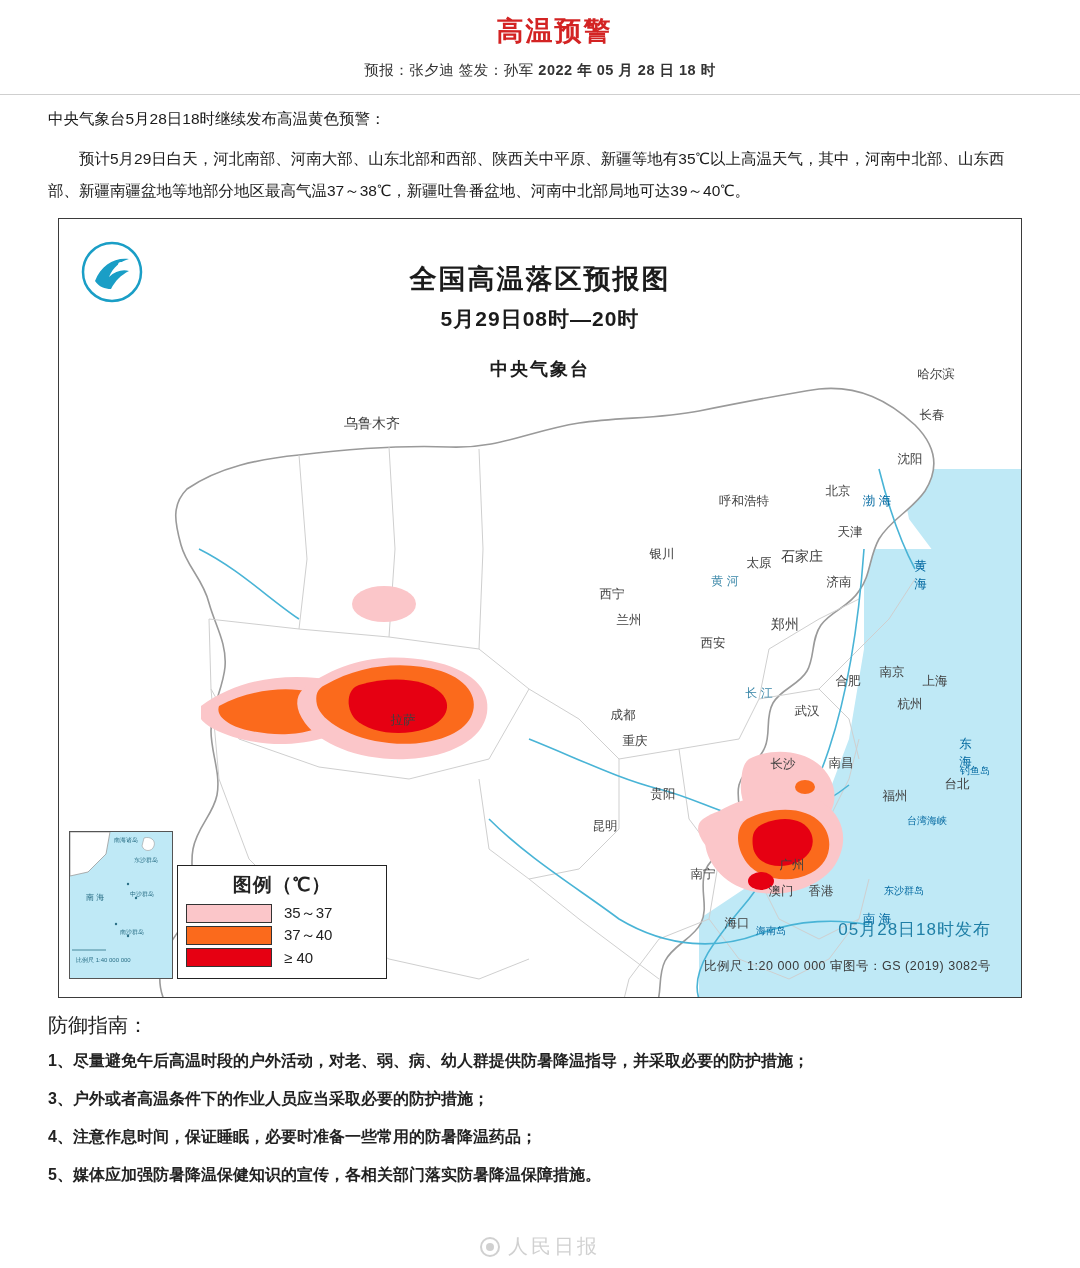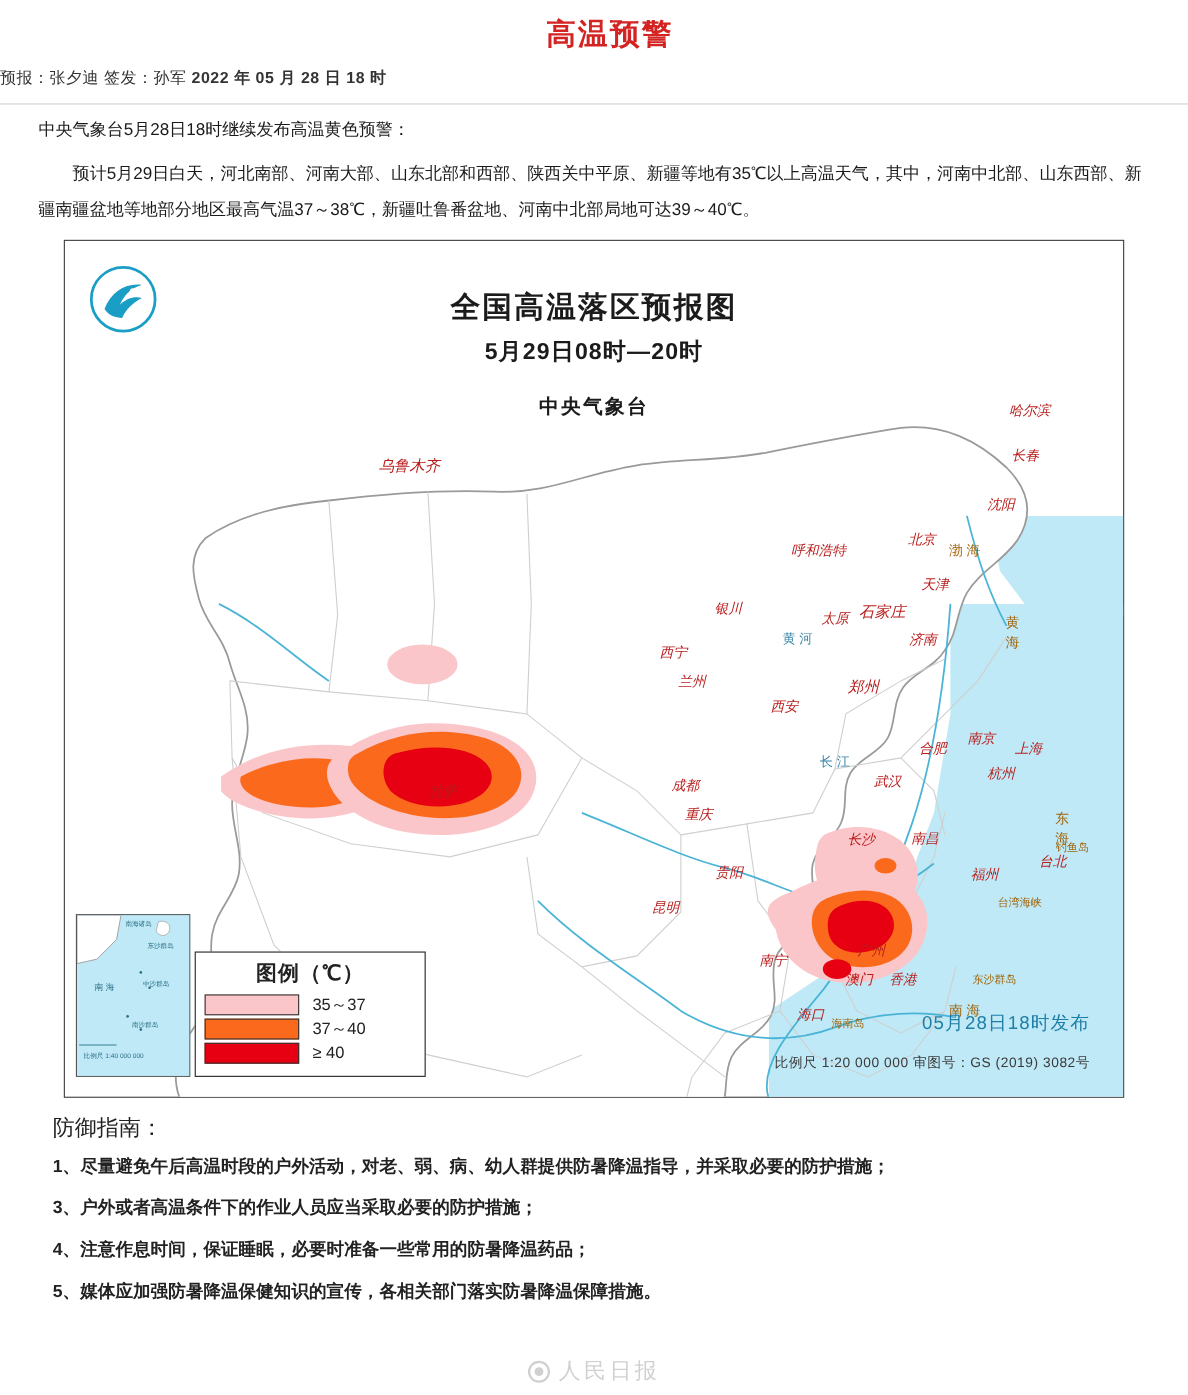--- a/index.html
+++ b/index.html
@@ -22,37 +22,37 @@
     text-align: center;
     color: #d32323;
     font-size: 27px;
     font-weight: bold;
     letter-spacing: 2px;
     padding-top: 14px;
     line-height: 1.3;
     padding-left: 29px;
   }
   .byline {
-    text-align: left;
+    text-align: center;
     font-size: 14.5px;
     color: #333;
     margin-top: 12px;
     letter-spacing: 0.5px;
   }
   .byline .dt { font-weight: bold; }
   .hr {
     margin: 14px 0 0 0;
     border: 0;
     border-top: 1px solid #cfcfcf;
   }
   .body-text {
     font-size: 15.5px;
     line-height: 2.05;
     color: #1a1a1a;
-    padding: 0 35px;
+    padding: 0 48px;
   }
   .body-text p { margin: 8px 0; }
   .p-indent { text-indent: 2em; }
   .map-wrap {
     margin: 12px auto 0 auto;
     width: 964px;
     height: 780px;
     border: 1px solid #3b3b3b;
     background: #ffffff;
     position: relative;
@@ -130,30 +130,29 @@
     position: absolute;
     right: 30px;
     bottom: 22px;
     font-size: 12.5px;
     color: #3a3a3a;
     letter-spacing: 0.5px;
   }
   .city {
     position: absolute;
     font-size: 12.5px;
-    color: #b91c1c;
+    color: #404040;
     white-space: nowrap;
     transform: translate(-50%, -50%);
-    font-style: italic;
   }
   .city.big { font-size: 14px; }
   .sea-label {
     position: absolute;
     font-size: 12.5px;
-    color: #a16207;
+    color: #0369a1;
     white-space: nowrap;
     transform: translate(-50%, -50%);
   }
   .vert { writing-mode: vertical-rl; text-orientation: upright; letter-spacing: 2px; }
   .river-label {
     position: absolute;
     font-size: 12px;
     color: #3a87a8;
     transform: translate(-50%, -50%);
   }

